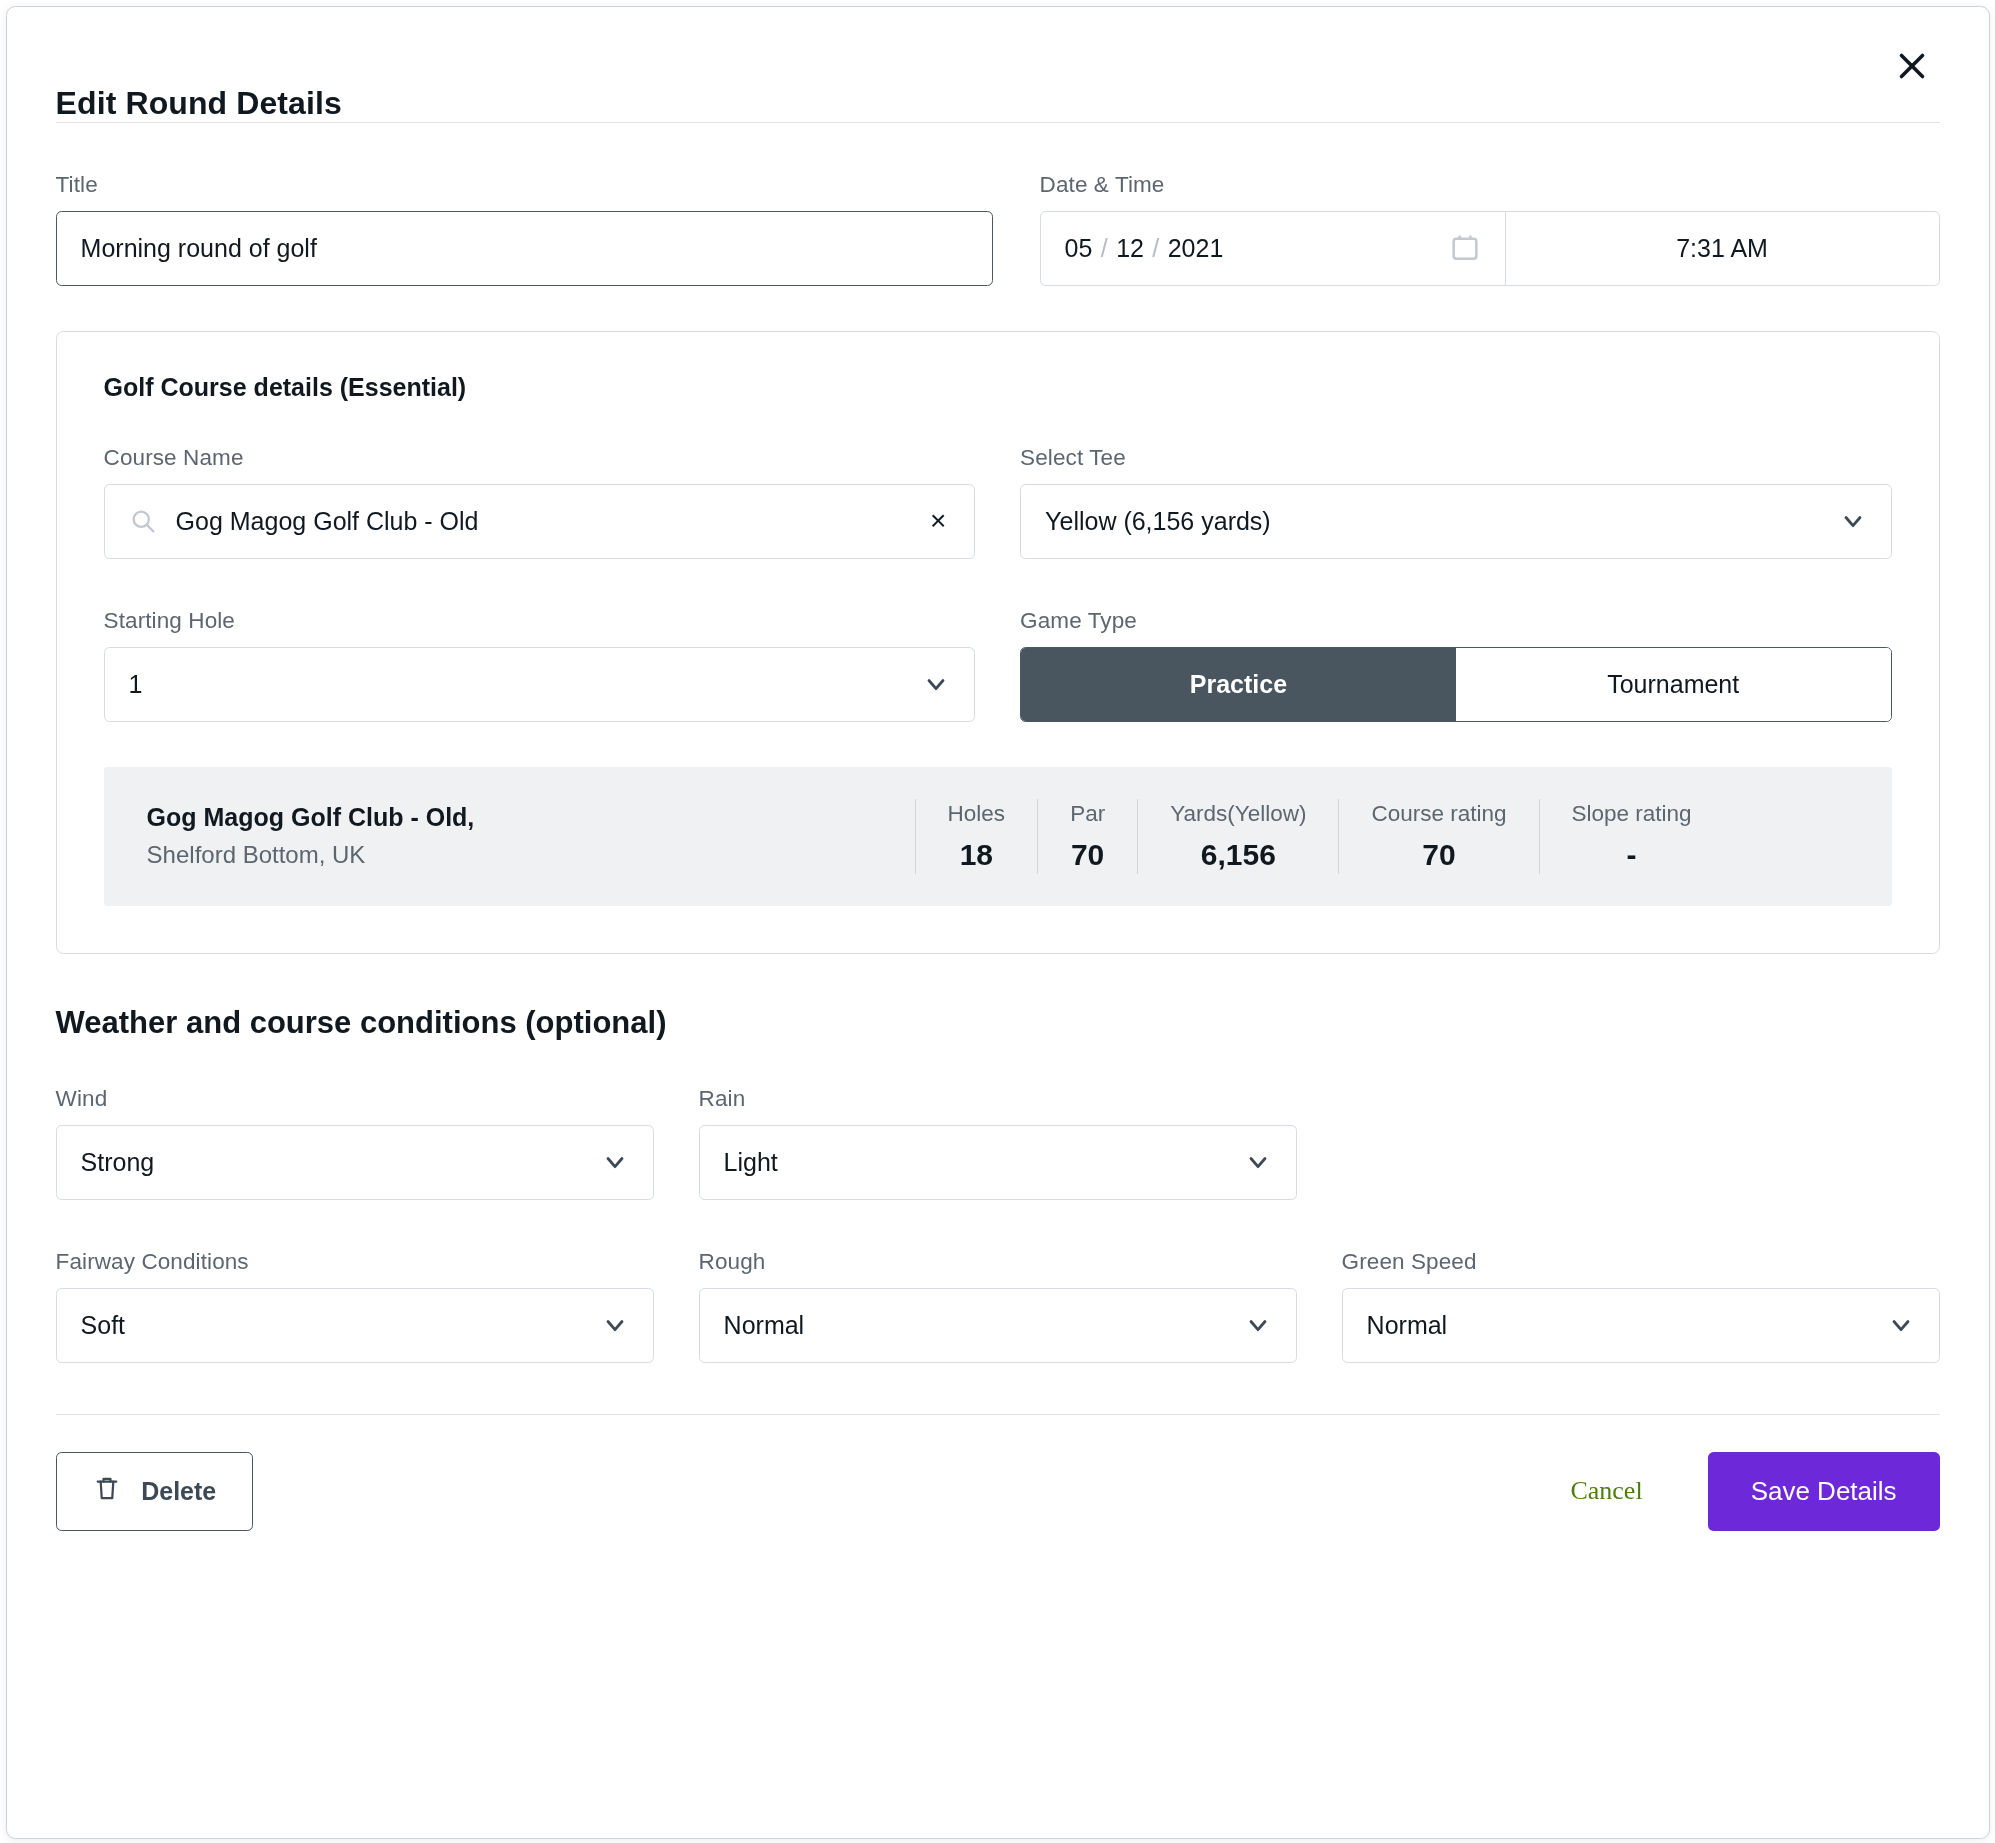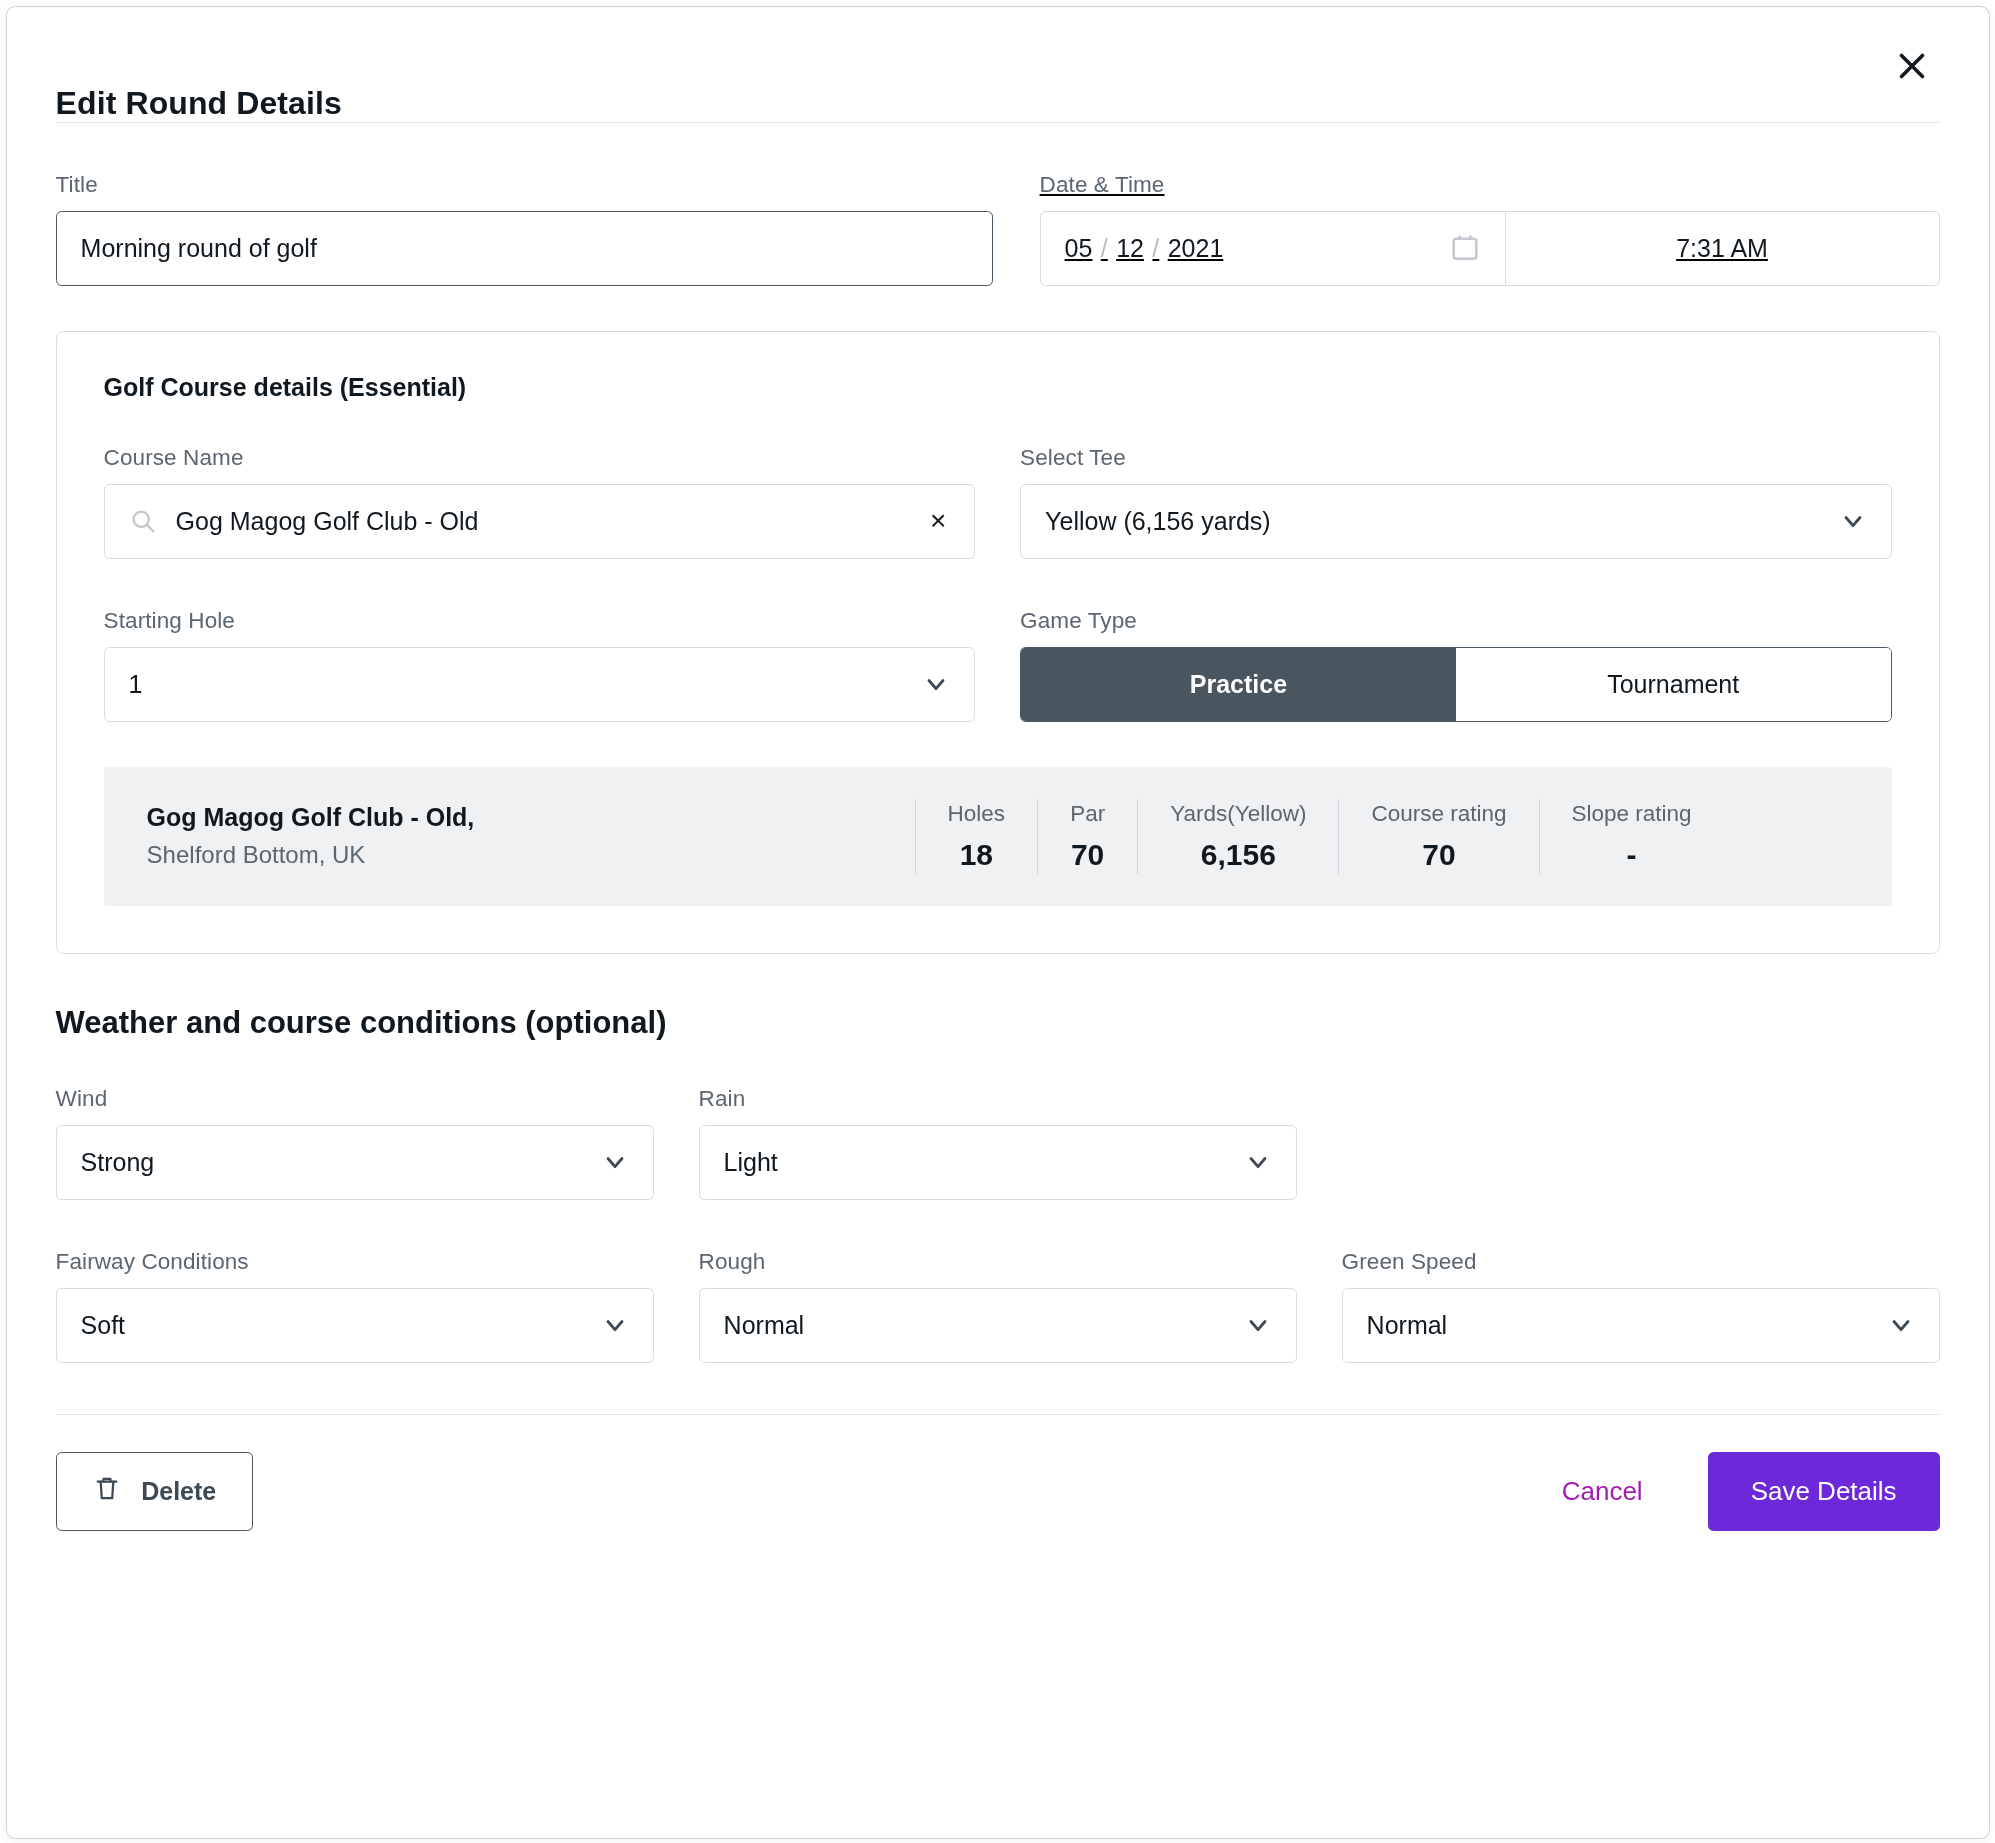--- a/index.html
+++ b/index.html
@@ -72,21 +72,21 @@
   .ctrl.strong-border { border: 1.9px solid #4a5863; }
   .chev { margin-left: auto; display: flex; }
 
   
   .row1 {
     display: flex;
     gap: 47px;
     padding-top: 49px;
   }
   .row1 .col-title { width: 937px; }
-  .row1 .col-dt { flex: 1; text-decoration: underline; }
+  .row1 .col-dt { flex: 1; }
   .dt-wrap {
     display: flex;
     height: 75px;
     border: 0.9px solid #d6dce2;
     border-radius: 5.6px;
     overflow: hidden;
   }
   .dt-date {
     flex: 0 0 465px;
     display: flex;
@@ -237,24 +237,24 @@
   }
   .foot-right {
     margin-left: auto;
     display: flex;
     align-items: center;
     gap: 52px;
   }
   .btn-cancel {
     background: none; border: none;
     font-size: 26px;
-    color: #a21caf;
+    color: #4d7c0f;
     cursor: pointer;
     padding: 0 13px;
-    font-family: Liberation Sans, sans-serif;
+    font-family: Liberation Serif, serif;
   }
   .btn-save {
     height: 79px;
     padding: 0 43px;
     border: none;
     border-radius: 5.6px;
     background: #6d28d9;
     color: #fff;
     font-size: 26px;
     cursor: pointer;

